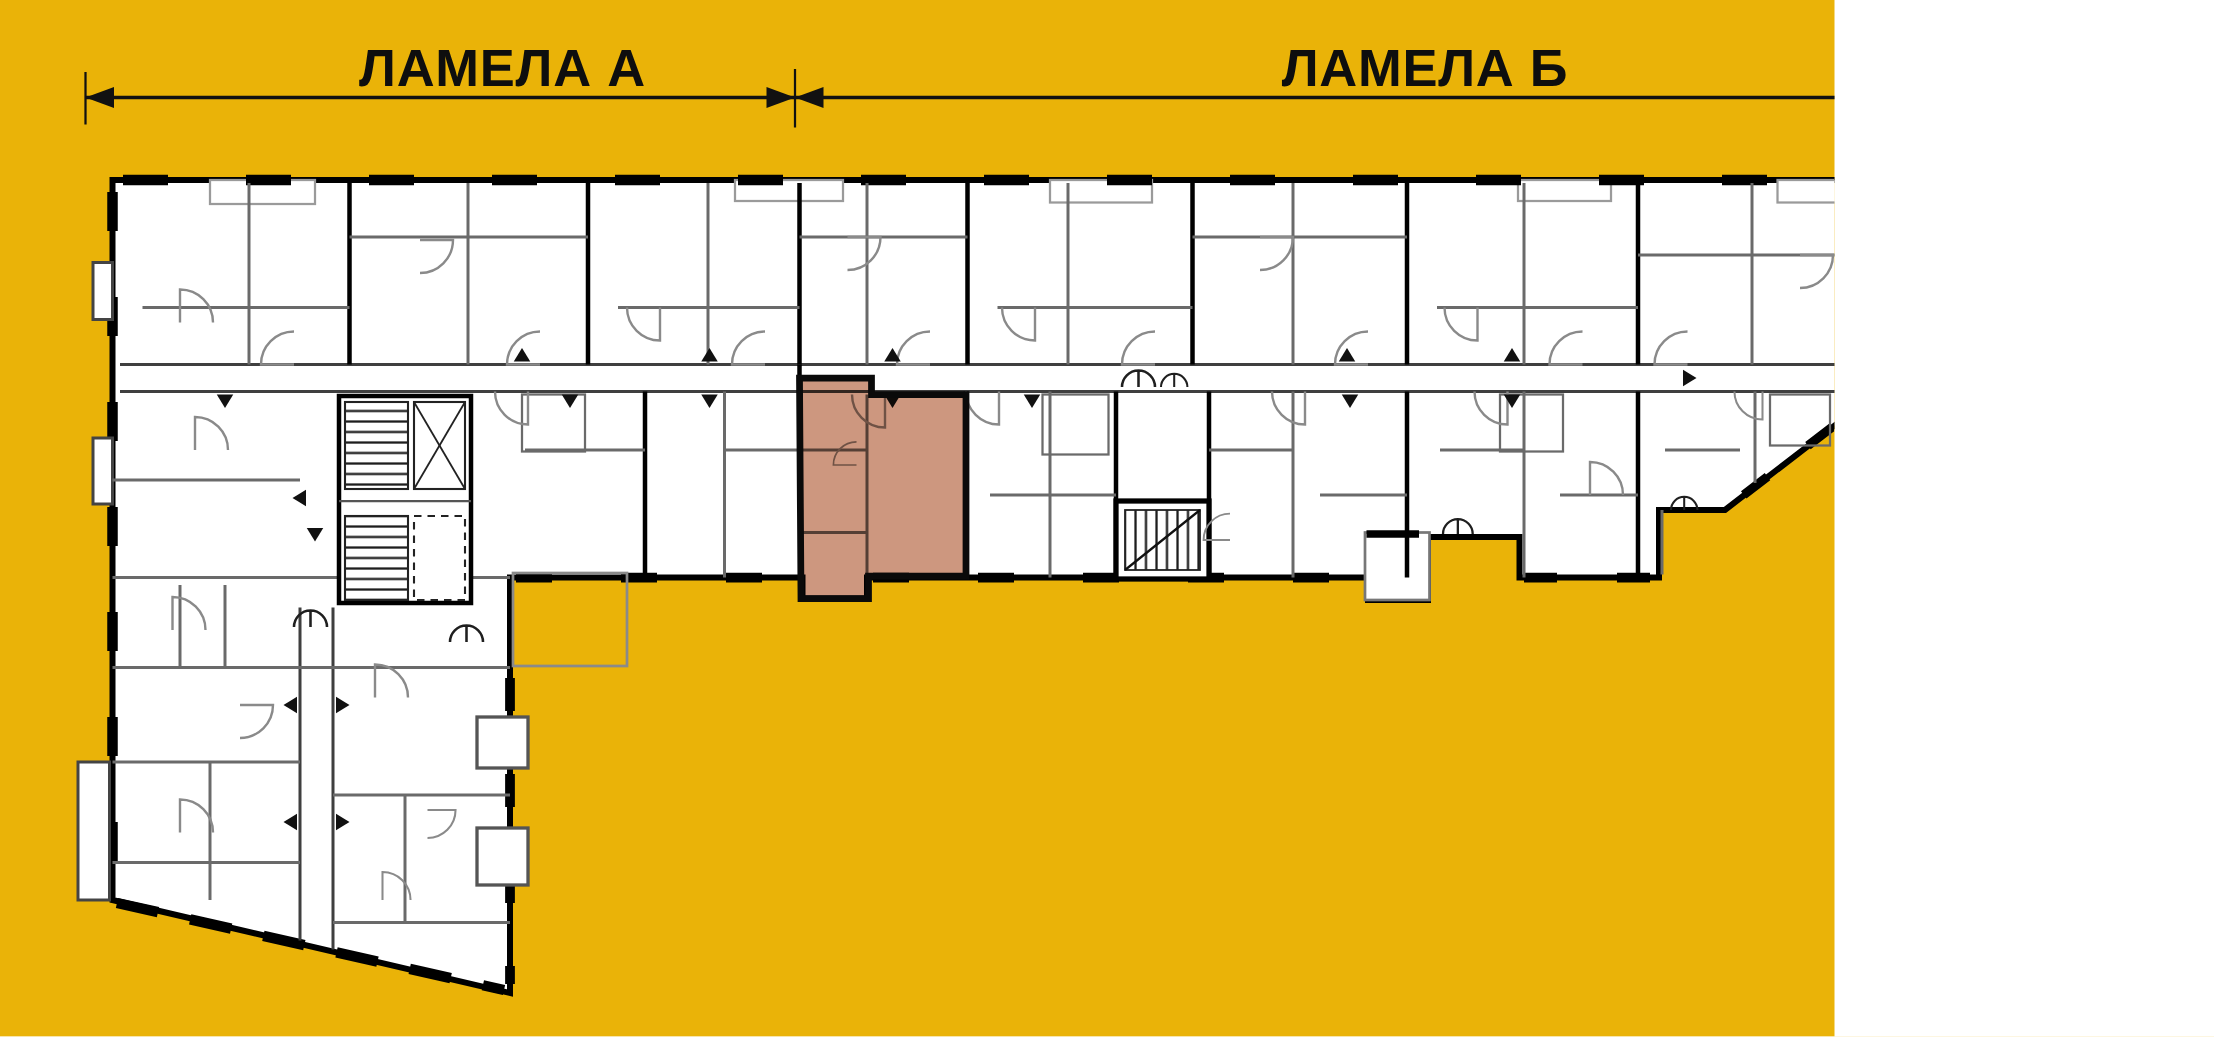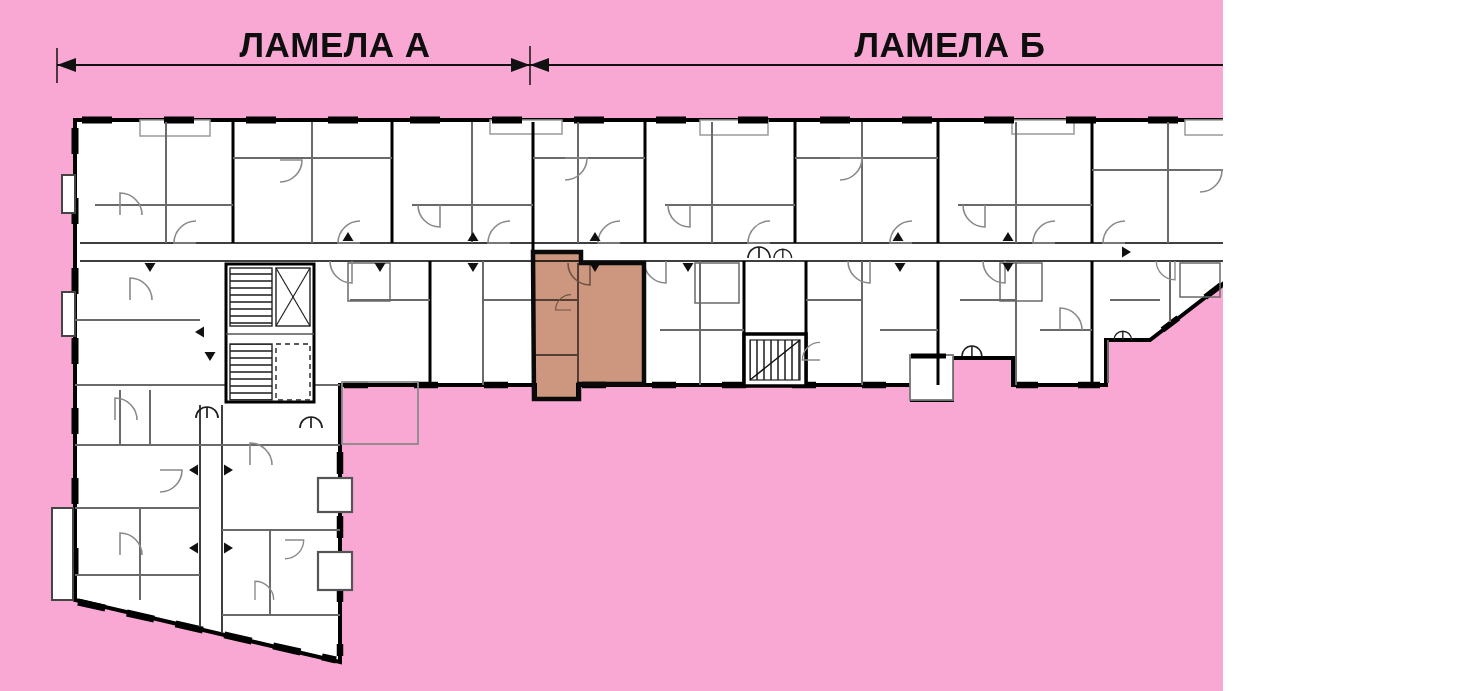--- a/index.html
+++ b/index.html
@@ -1,16 +1,16 @@
 <!DOCTYPE html>
 <html><head>
 <meta charset="utf-8">
 <style>
   html,body{margin:0;padding:0;background:#ffffff;}
-  .page{position:relative;width:1223px;height:691px;background:#f9a8d4;overflow:hidden;
+  .page{position:relative;width:1223px;height:691px;background:#eab308;overflow:hidden;
         font-family:"Liberation Sans", sans-serif;}
   svg{display:block;}
   text.dimlabel{font-family:"Liberation Sans", sans-serif;font-weight:700;font-size:35px;
         letter-spacing:0.5px;fill:#0e0e0e;}
   .blend{mix-blend-mode:multiply;}
 </style>
 </head>
 <body>
 
 <div class="page">

